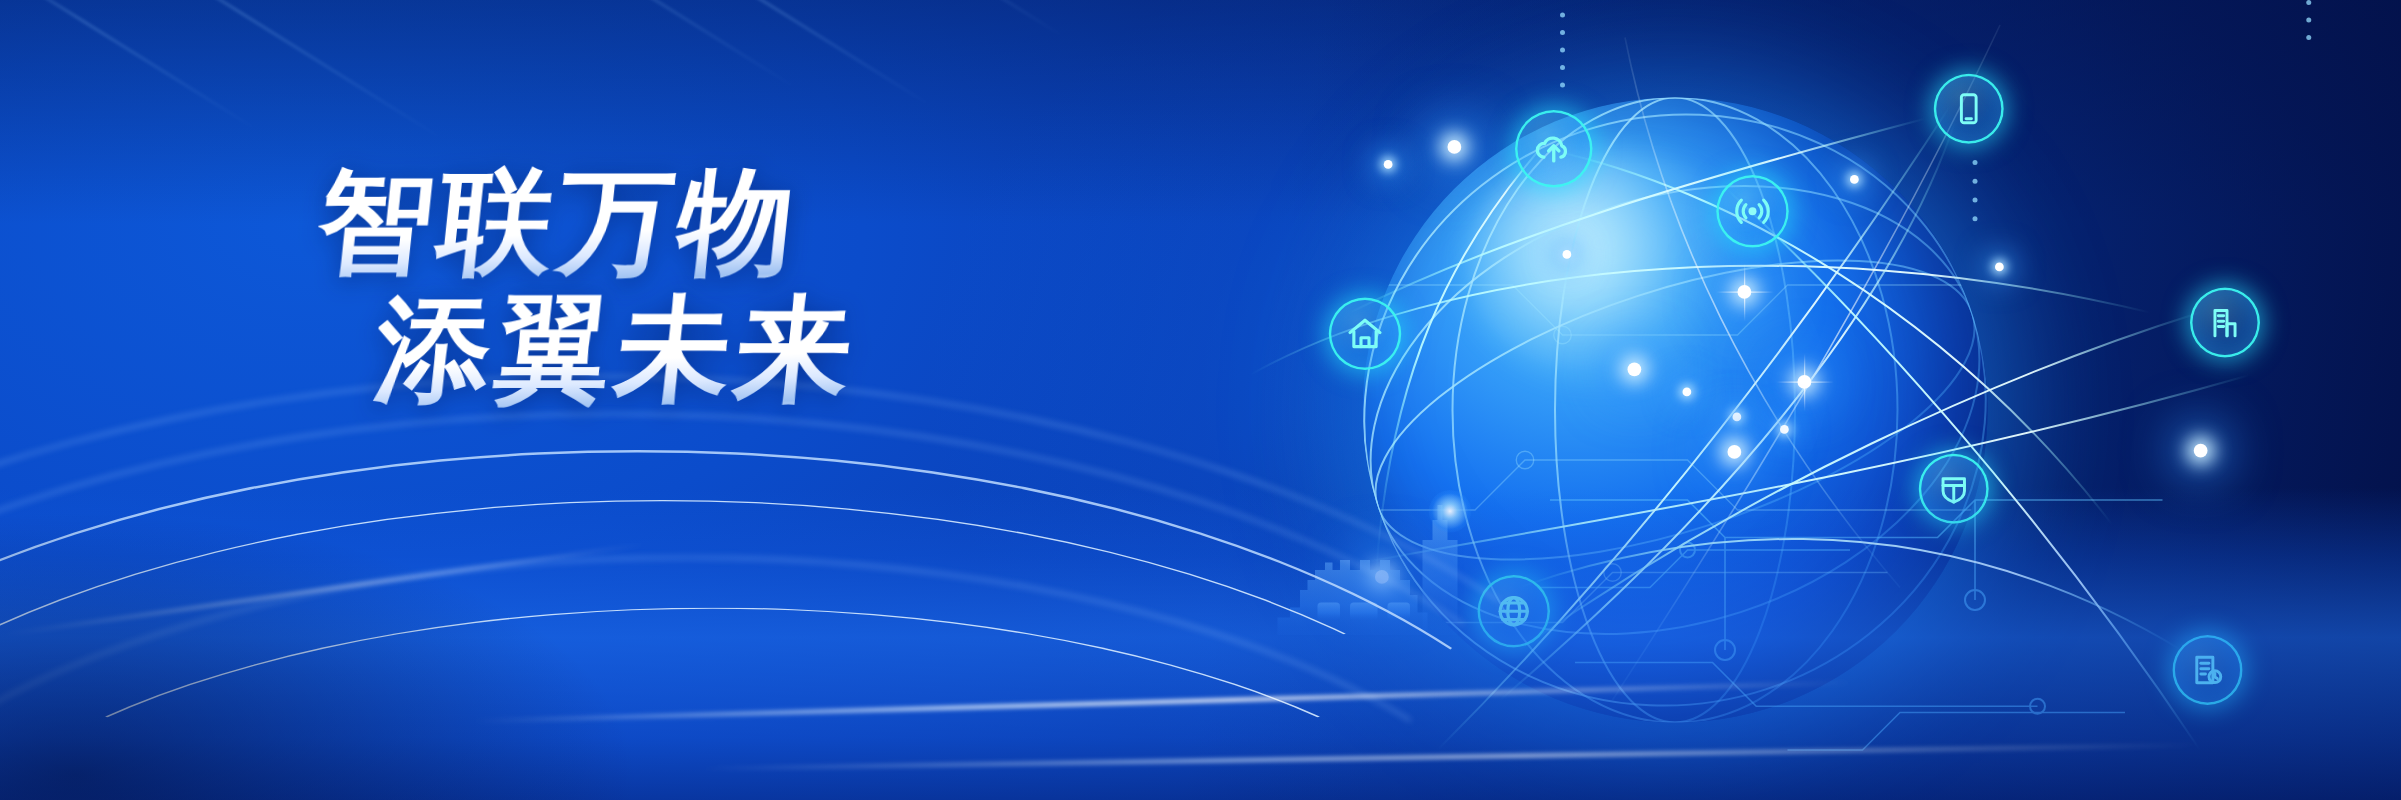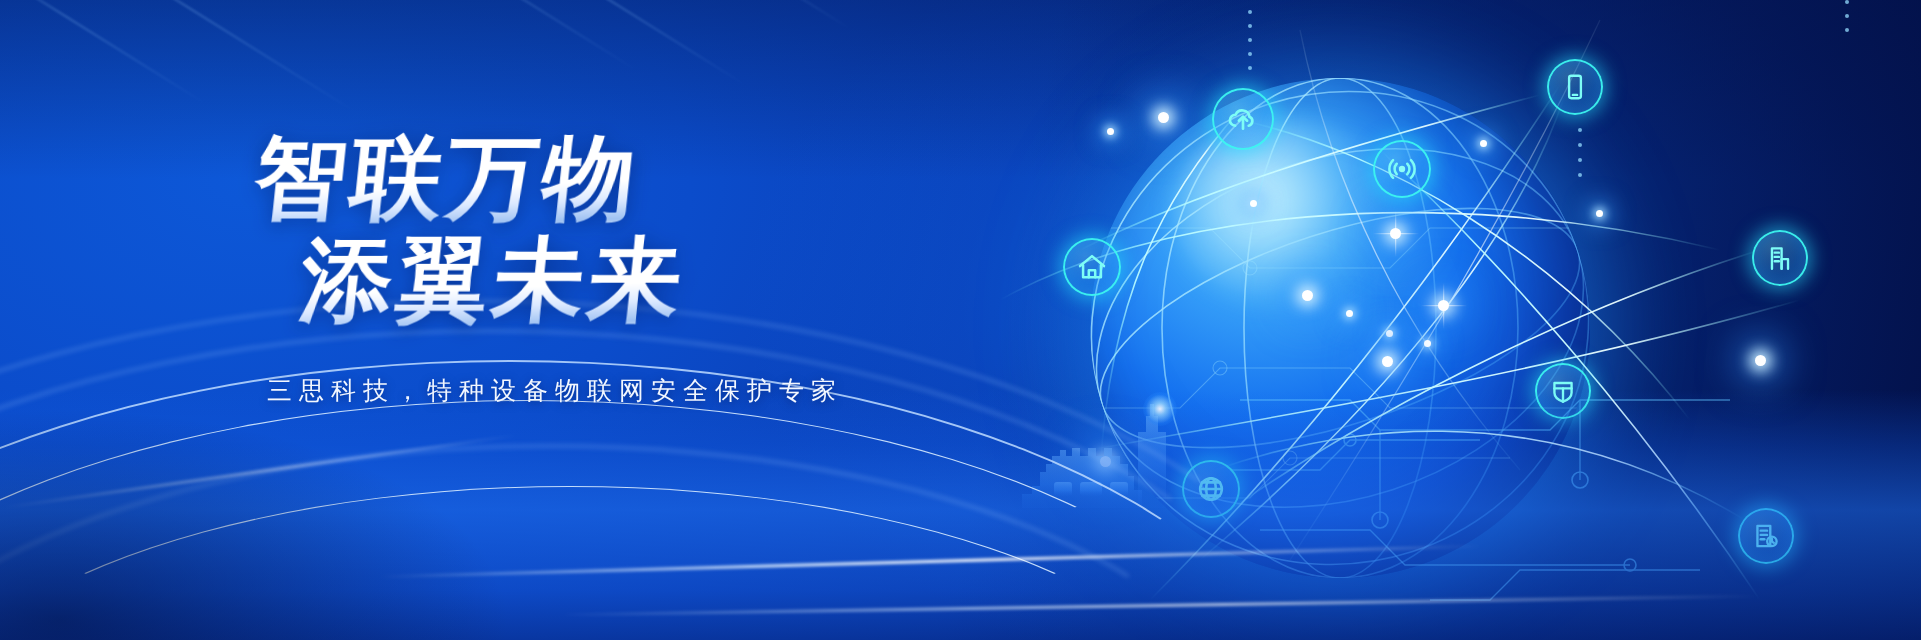--- a/index.html
+++ b/index.html
@@ -402,16 +402,15 @@
 
   <div class="glowline" style="left:380px;top:560px;width:1100px;transform:rotate(-1.6deg);"></div>
   <div class="glowline" style="left:560px;top:604px;width:1200px;transform:rotate(-0.9deg);opacity:.7;"></div>
   <div class="glowline" style="left:0px;  top:470px;width:520px; transform:rotate(-8deg);opacity:.45;"></div>
 
   <div class="vig-bottomleft"></div>
 
   <div class="copy">
     <div class="line l1">智联万物</div>
     <div class="line l2">添翼未来</div>
-    <div class="sub">三思科技，特种设备物联网安全保护专家</div>
   </div>
 
 </div>
 
 </body></html>

